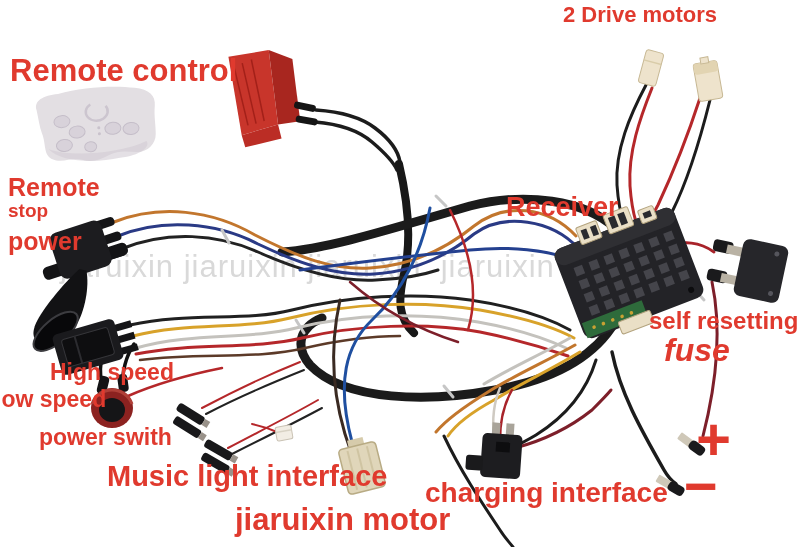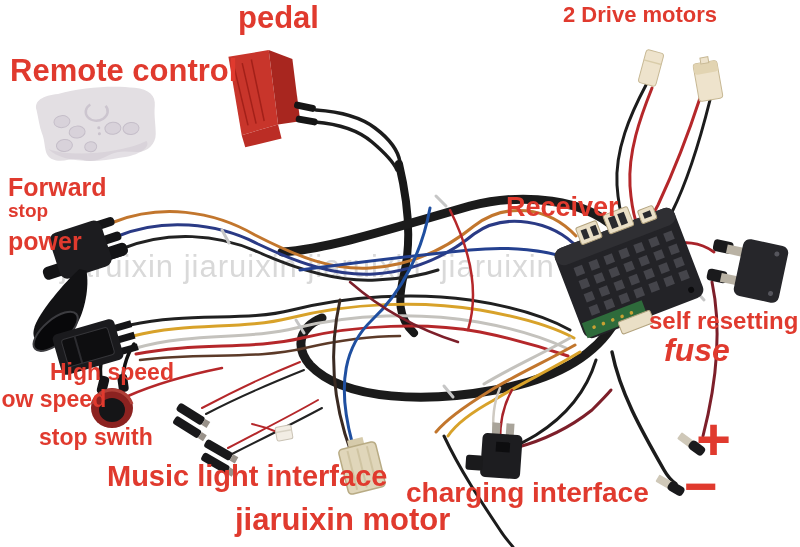--- a/index.html
+++ b/index.html
@@ -29,21 +29,21 @@
   .lbl-stop{left:8px;top:201px;font-size:19px;}
   .lbl-back{left:8px;top:228px;font-size:25px;}
   .lbl-receiver{left:506px;top:193px;font-size:27px;}
   .lbl-selfreset{left:649px;top:308px;font-size:24px;}
   .lbl-fuse{left:664px;top:334px;font-size:32px;font-style:italic;}
   .lbl-high{left:2px;top:360px;font-size:23px;margin-left:48px;}
   .lbl-low{left:-5px;top:387px;font-size:23px;}
   .lbl-power{left:39px;top:425px;font-size:23px;}
   .lbl-music{left:107px;top:461px;font-size:29px;}
   .lbl-steering{left:235px;top:504px;font-size:31px;}
-  .lbl-charging{left:406px;top:478px;font-size:28px;}
+  .lbl-charging{left:425px;top:478px;font-size:28px;}
   .lbl-plus{left:696px;top:408px;font-size:60px;}
   .lbl-minus{left:684px;top:456px;font-size:58px;}
 </style>
 </head>
 <body>
 
 <div class="stage">
 
   <div class="watermark">jiaruixin jiaruixin jiaruixin  jiaruixin</div>
 
@@ -264,30 +264,29 @@
     <g transform="translate(694,446) rotate(36)">
       <rect x="-18" y="-4" width="15" height="8" rx="1" fill="#cfc8b8"></rect>
       <rect x="-5" y="-5" width="17" height="10" rx="4" fill="#1a1a1c"></rect>
     </g>
     <g transform="translate(673,487) rotate(30)">
       <rect x="-18" y="-4" width="15" height="8" rx="1" fill="#cfc8b8"></rect>
       <rect x="-5" y="-5" width="17" height="10" rx="4" fill="#1a1a1c"></rect>
     </g>
   </svg>
 
-  <div class="lbl lbl-pedal">pedal</div>
   <div class="lbl lbl-drive">2 Drive motors</div>
   <div class="lbl lbl-remote">Remote control</div>
-  <div class="lbl lbl-forward">Forward</div>
+  <div class="lbl lbl-forward">Remote</div>
   <div class="lbl lbl-stop">stop</div>
   <div class="lbl lbl-back">power</div>
   <div class="lbl lbl-selfreset">self resetting</div>
   <div class="lbl lbl-receiver">Receiver</div>
   <div class="lbl lbl-fuse">fuse</div>
   <div class="lbl lbl-high">High speed</div>
   <div class="lbl lbl-low">low speed</div>
-  <div class="lbl lbl-power">stop swith</div>
+  <div class="lbl lbl-power">power swith</div>
   <div class="lbl lbl-music">Music light interface</div>
   <div class="lbl lbl-steering">jiaruixin motor</div>
   <div class="lbl lbl-charging">charging interface</div>
   <div class="lbl lbl-plus">+</div>
   <div class="lbl lbl-minus">−</div>
 </div>
 
 </body></html>

